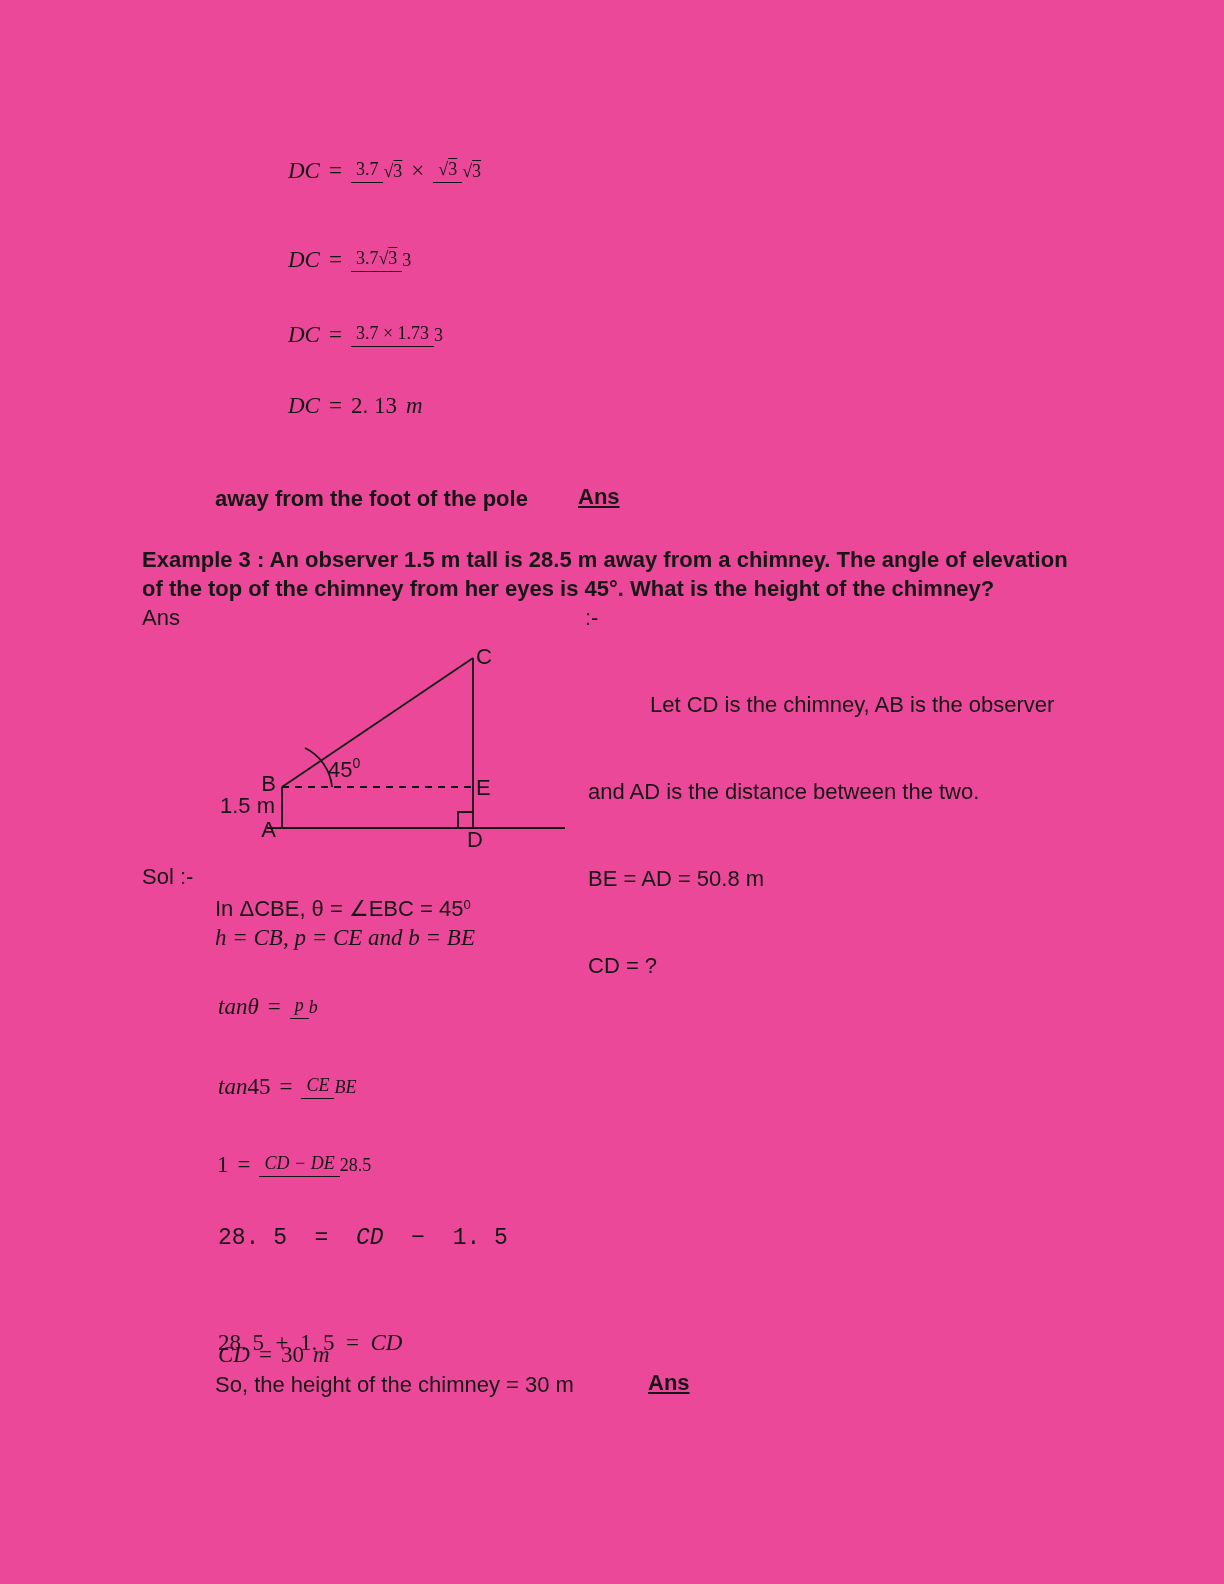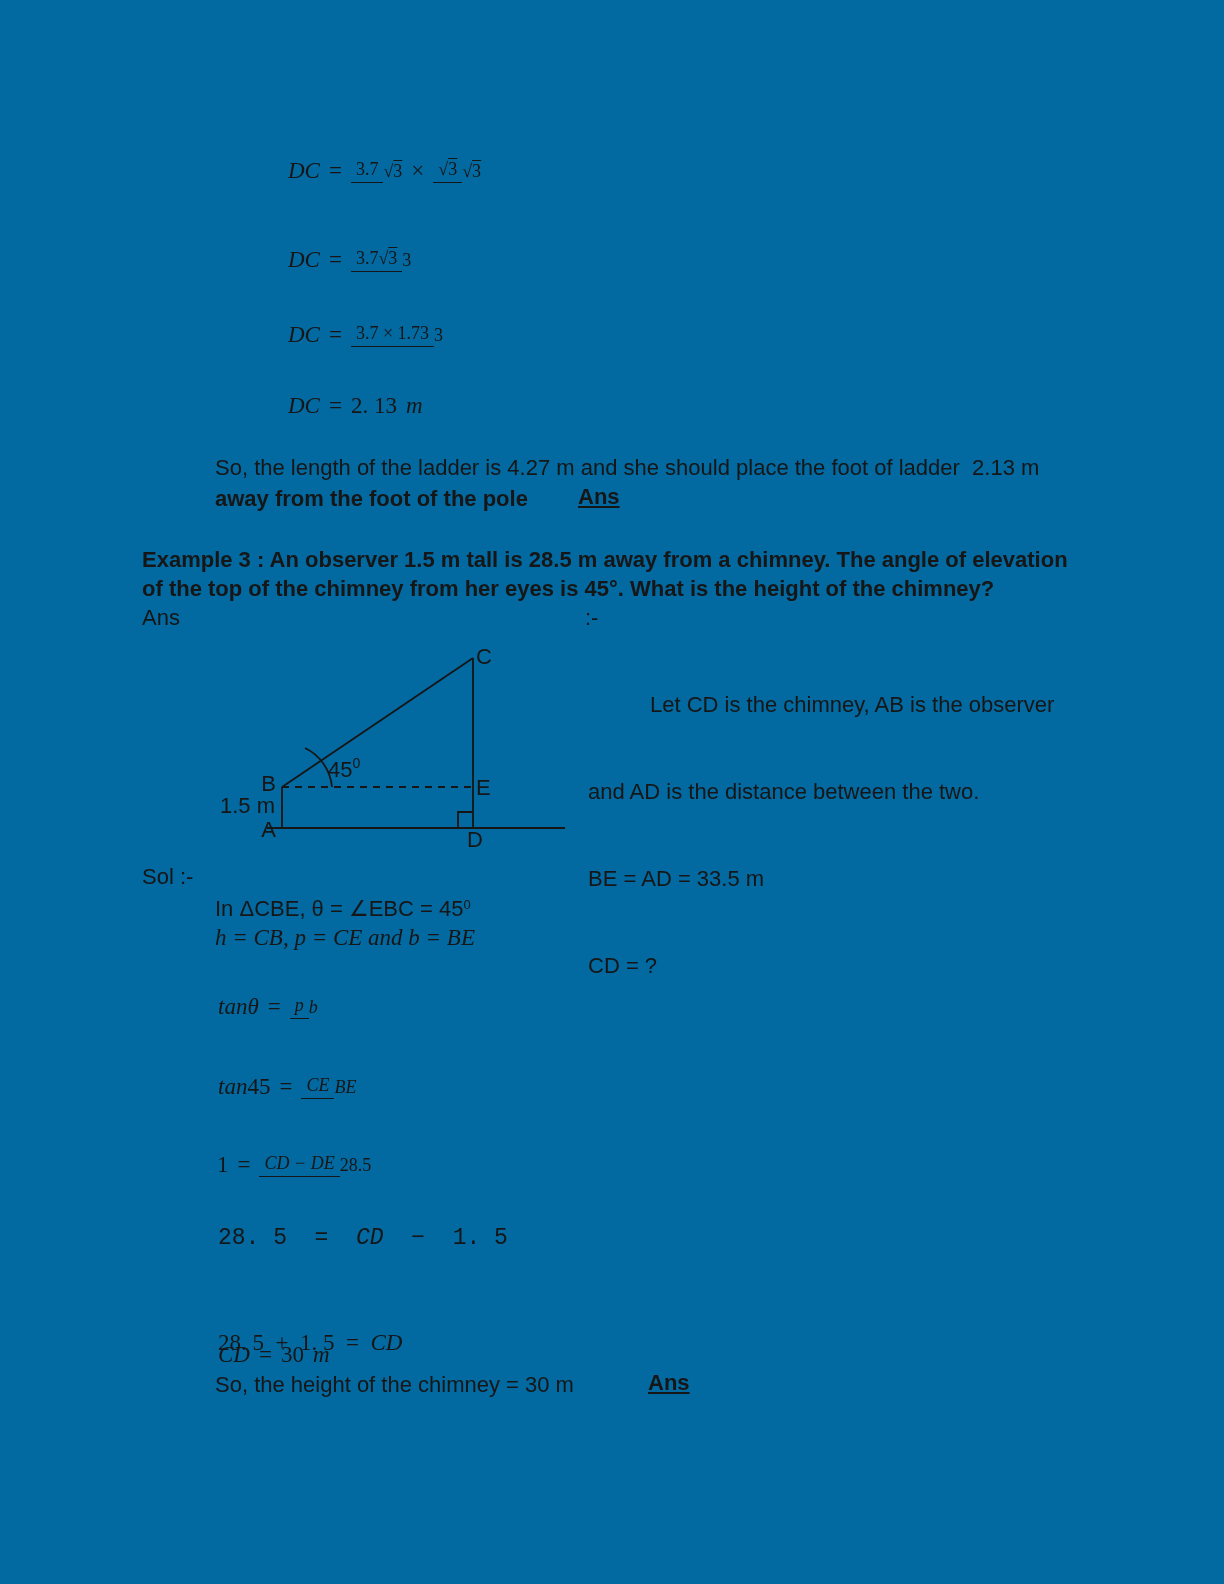--- a/index.html
+++ b/index.html
@@ -1,20 +1,20 @@
 <!DOCTYPE html>
 <html><head>
 <meta charset="utf-8">
 <style>
   html, body { margin: 0; padding: 0; background: #ffffff; }
   .page {
     position: relative;
     width: 1224px;
     height: 1584px;
-    background: #0369a1;
+    background: #ec4899;
     color: #161616;
     font-family: "Liberation Sans", sans-serif;
     overflow: hidden;
   }
   .abs { position: absolute; white-space: pre; }
   .sans  { font-size: 22px; line-height: 29px; }
   .bold  { font-weight: bold; }
   .ans   { font-weight: bold; text-decoration: underline; font-size: 22px; }
   sup.sp { font-size: 13px; vertical-align: 7px; line-height: 0; }
 
@@ -87,21 +87,20 @@
     </span>
   </div>
 
   <div class="eq" style="left:288px; top:406px;">
     <span class="it">DC</span>
     <span>=</span>
     <span>2. 13</span>
     <span class="it">m</span>
   </div>
 
-  <div class="abs sans" style="left:215px; top:453px;">So, the length of the ladder is 4.27 m and she should place the foot of ladder  2.13 m</div>
   <div class="abs sans" style="left:215px; top:484px;font-weight:bold;">away from the foot of the pole</div>
   <div class="abs ans" style="left:578px; top:484px;">Ans</div>
 
   <div class="abs sans bold" style="left:142px; top:545px;">Example 3 : An observer 1.5 m tall is 28.5 m away from a chimney. The angle of elevation</div>
   <div class="abs sans bold" style="left:142px; top:574px;">of the top of the chimney from her eyes is 45°. What is the height of the chimney?</div>
 
   <div class="abs sans" style="left:142px; top:603px;">Ans</div>
   <div class="abs sans" style="left:585px; top:603px;">:-</div>
 
   <svg class="abs" style="left:195px; top:628px;" width="390" height="230" viewBox="0 0 390 230">
@@ -121,21 +120,21 @@
       <text x="81" y="209" text-anchor="end">A</text>
       <text x="272" y="219">D</text>
       <text x="133" y="149"><tspan>45</tspan><tspan dy="-9" font-size="14">0</tspan></text>
       <text x="80" y="185" text-anchor="end">1.5 m</text>
     </g>
   </svg>
 
   <div class="abs given-block" style="left:588px; top:632px;">
     <div class="indent">Let CD is the chimney, AB is the observer</div>
     <div>and AD is the distance between the two.</div>
-    <div>BE = AD = 33.5 m</div>
+    <div>BE = AD = 50.8 m</div>
     <div>CD = ?</div>
   </div>
 
   <div class="abs sans" style="left:142px; top:862px;">Sol :-</div>
 
   <div class="abs sans" style="left:215px; top:894px;"><span>In ΔCBE, θ = ∠EBC = 45</span><sup class="sp">0</sup></div>
 
   <div class="abs serif-it" style="left:215px; top:925px;">h = CB, p = CE and b = BE</div>
 
   <div class="eq" style="left:218px; top:1007px;">

